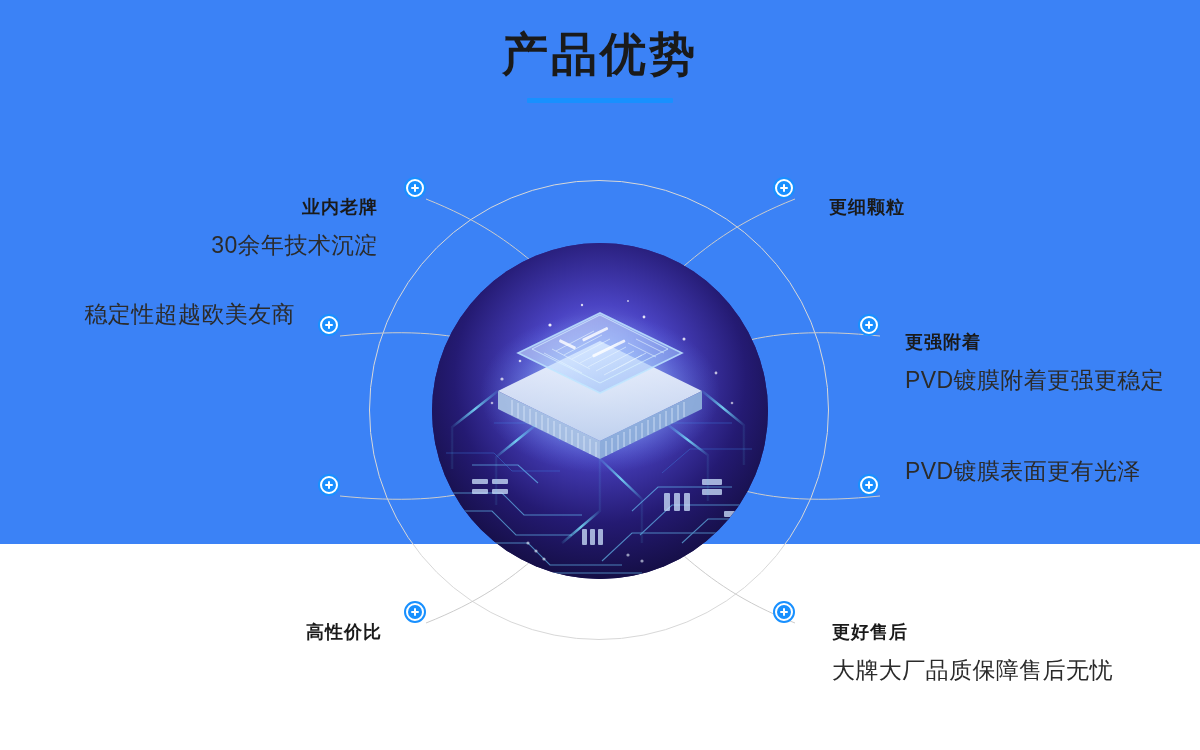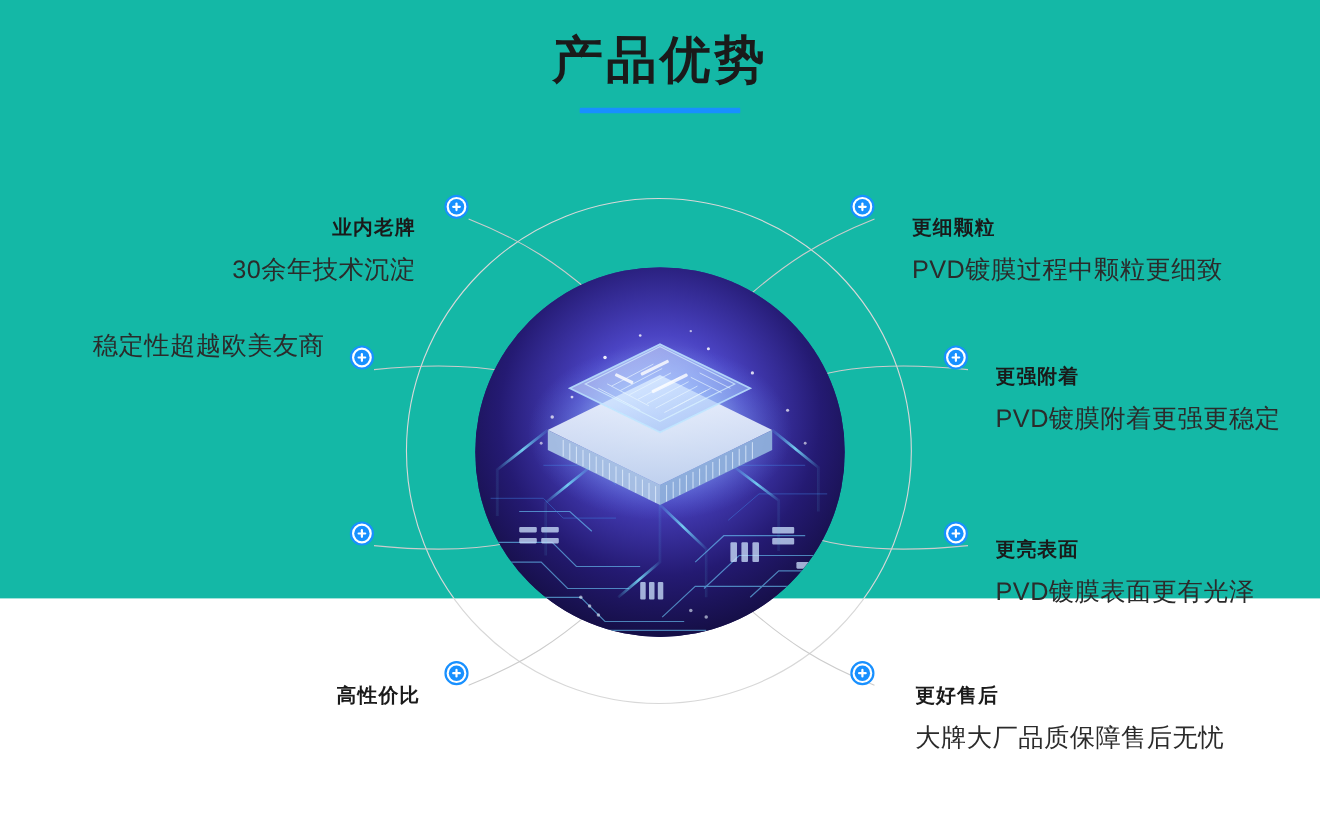--- a/index.html
+++ b/index.html
@@ -12,21 +12,21 @@
     width: 1200px;
     height: 750px;
     overflow: hidden;
     position: relative;
     color: #333333;
   }
   .page {
     position: relative;
     width: 1200px;
     height: 544px;
-    background: #14b8a6;
+    background: #3b82f6;
   }
 
   
   .header {
     position: absolute;
     top: 26px;
     left: 0;
     width: 1200px;
     text-align: center;
   }
@@ -391,30 +391,28 @@
     <div class="lbl-desc">稳定性超越欧美友商</div>
   </div>
 
 
   <div class="label left" style="right:818px; top:581px;">
     <div class="lbl-title">高性价比</div>
   </div>
 
   <div class="label right" style="left:829px; top:156px;">
     <div class="lbl-title">更细颗粒</div>
-    <div class="lbl-desc">PVD镀膜过程中颗粒更细致</div>
   </div>
 
   <div class="label right" style="left:905px; top:291px;">
     <div class="lbl-title">更强附着</div>
     <div class="lbl-desc">PVD镀膜附着更强更稳定</div>
   </div>
 
   <div class="label right" style="left:905px; top:448px;">
-    <div class="lbl-title">更亮表面</div>
     <div class="lbl-desc">PVD镀膜表面更有光泽</div>
   </div>
 
   <div class="label right" style="left:832px; top:581px;">
     <div class="lbl-title">更好售后</div>
     <div class="lbl-desc">大牌大厂品质保障售后无忧</div>
   </div>
 
 </div>
 

